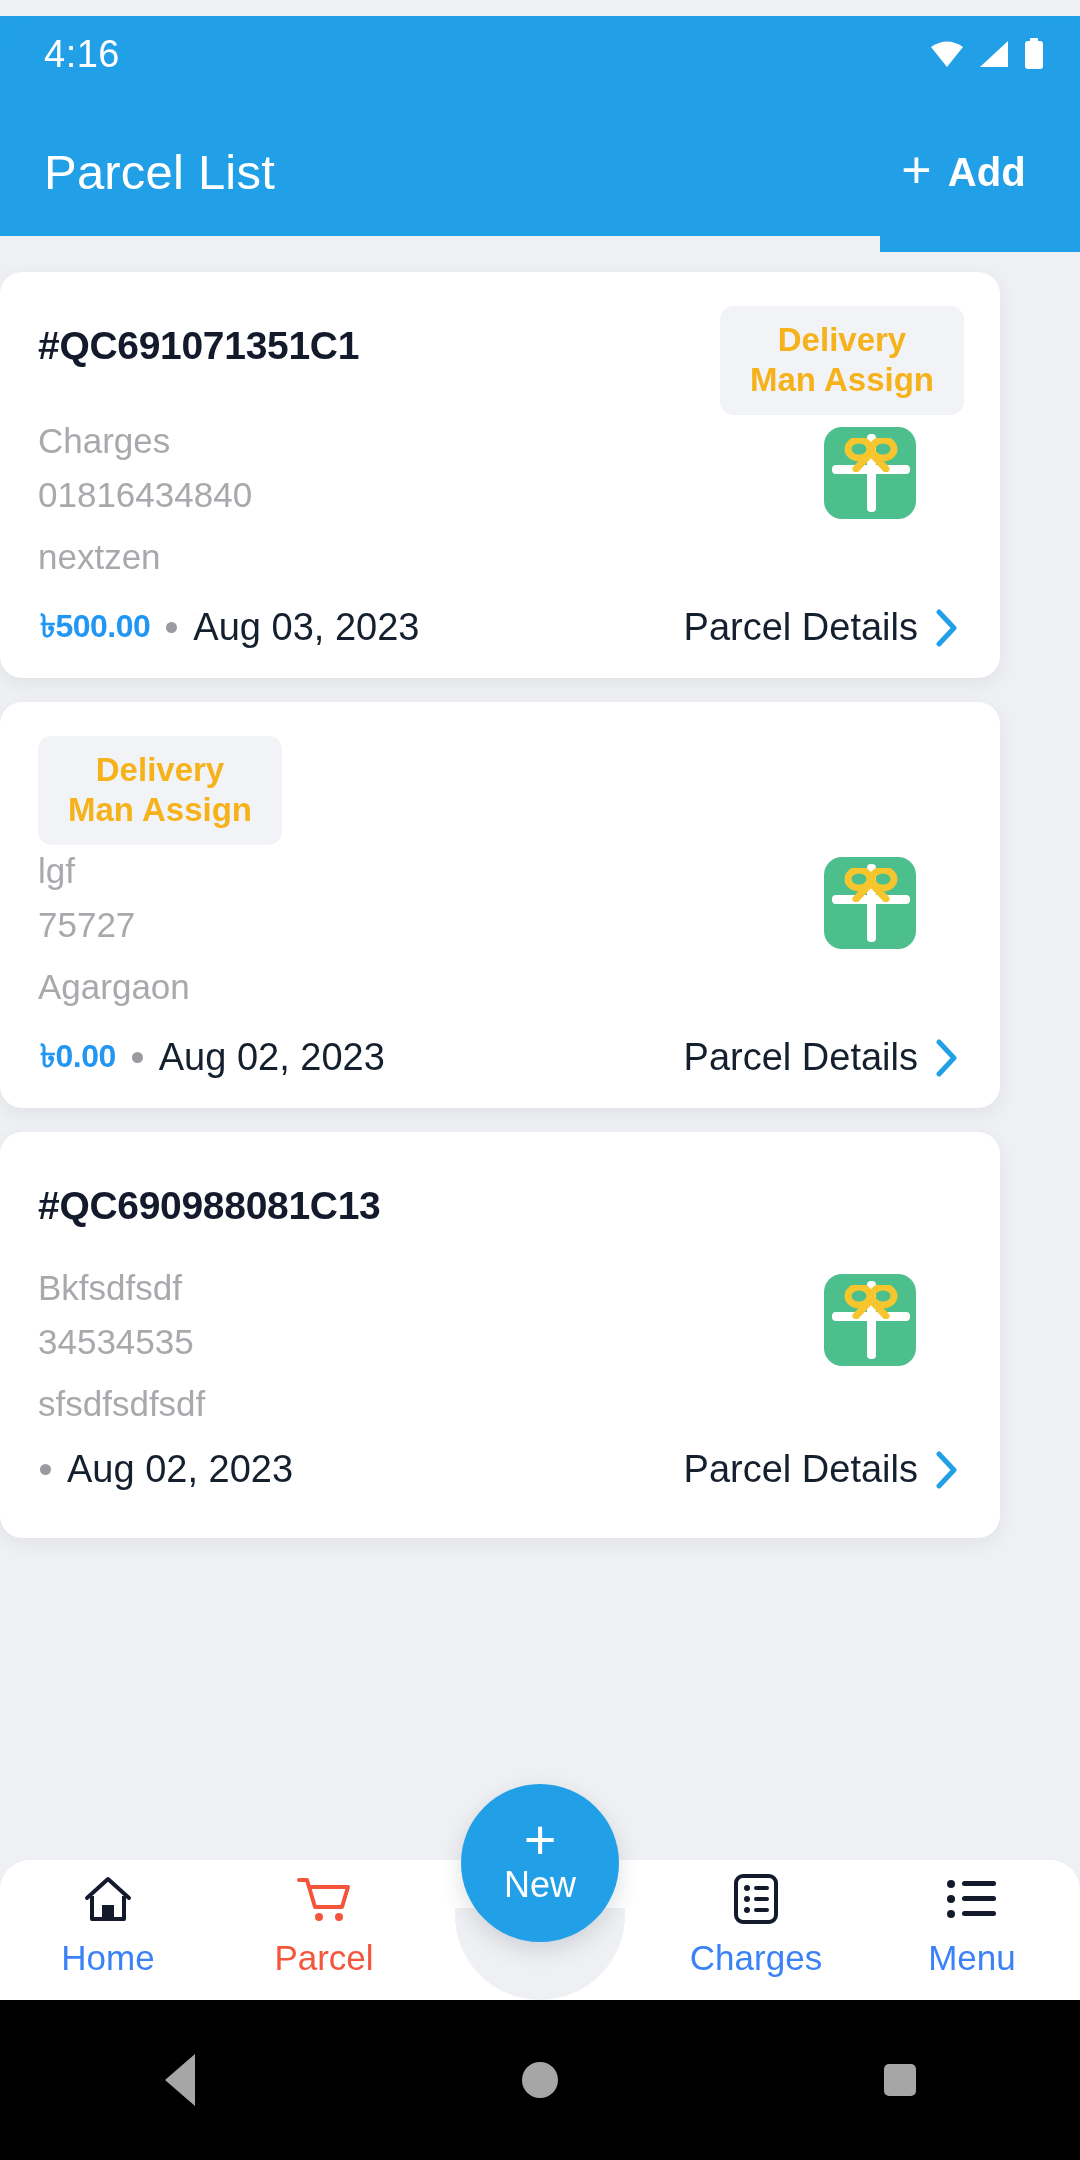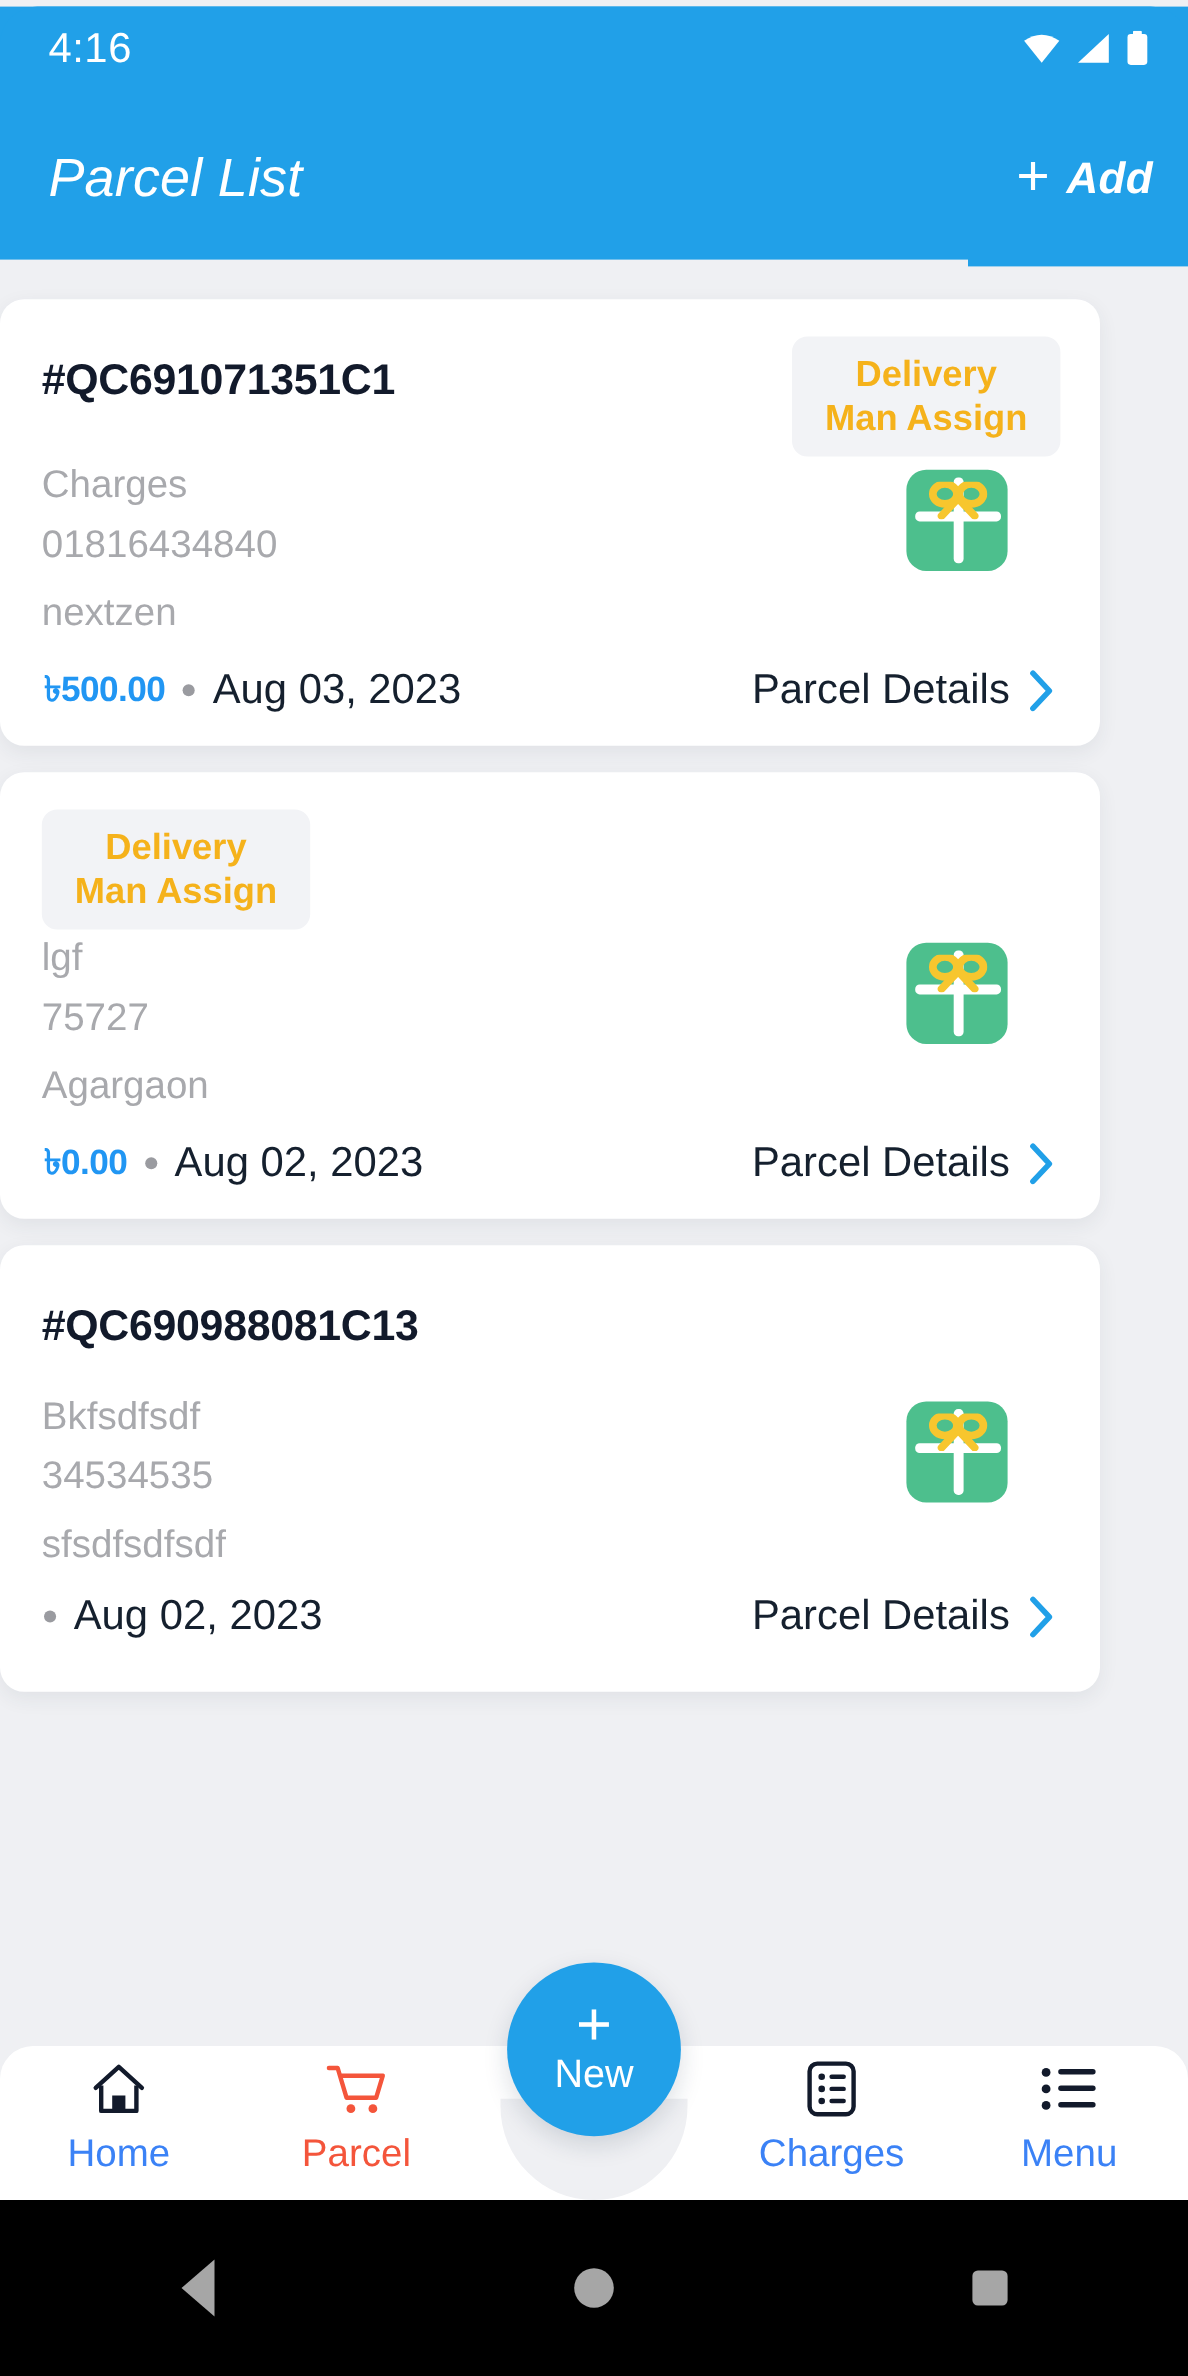--- a/index.html
+++ b/index.html
@@ -11,21 +11,21 @@
   }
   #screen {
     position:relative;
     width:1080px; height:2160px;
     background:#eff0f3;
     overflow:hidden;
   }
 
   
   .appbar {
-    position:absolute; top:6px; left:0; width:1080px; height:236px;
+    position:absolute; top:16px; left:0; width:1080px; height:236px;
     background:#21a0e8;
     border-bottom-left-radius:0; border-bottom-right-radius:0;
   }
   .appbar::before{
     content:""; position:absolute; top:0; left:0; width:1080px; height:236px;
     background:#21a0e8; border-top-left-radius:34px; border-top-right-radius:34px;
   }
   .statusbar {
     position:absolute; top:0; left:0; width:1080px; height:76px;
     display:flex; align-items:center; justify-content:space-between;
@@ -36,21 +36,21 @@
     line-height:1;
   }
   .status-icons { display:flex; align-items:center; gap:14px; }
   .ic-wifi { width:34px; height:30px; }
   .ic-signal { width:32px; height:30px; }
   .ic-batt { width:20px; height:32px; }
 
   .appbar-row {
     position:absolute; top:76px; left:0; width:1080px; height:160px;
     display:flex; align-items:center; justify-content:space-between;
-    padding:0 28px 0 44px; z-index:4;font-style:italic;
+    padding:0 50px 0 44px; z-index:4;
   }
   .appbar-title {
     color:#ffffff; font-size:49px; font-weight:400; letter-spacing:.2px;
   }
   .add-btn {
     display:flex; align-items:center; gap:16px; cursor:pointer;
     padding:6px 4px;
   }
   .add-plus {
     color:#ffffff; font-size:52px; line-height:1; font-weight:300;

